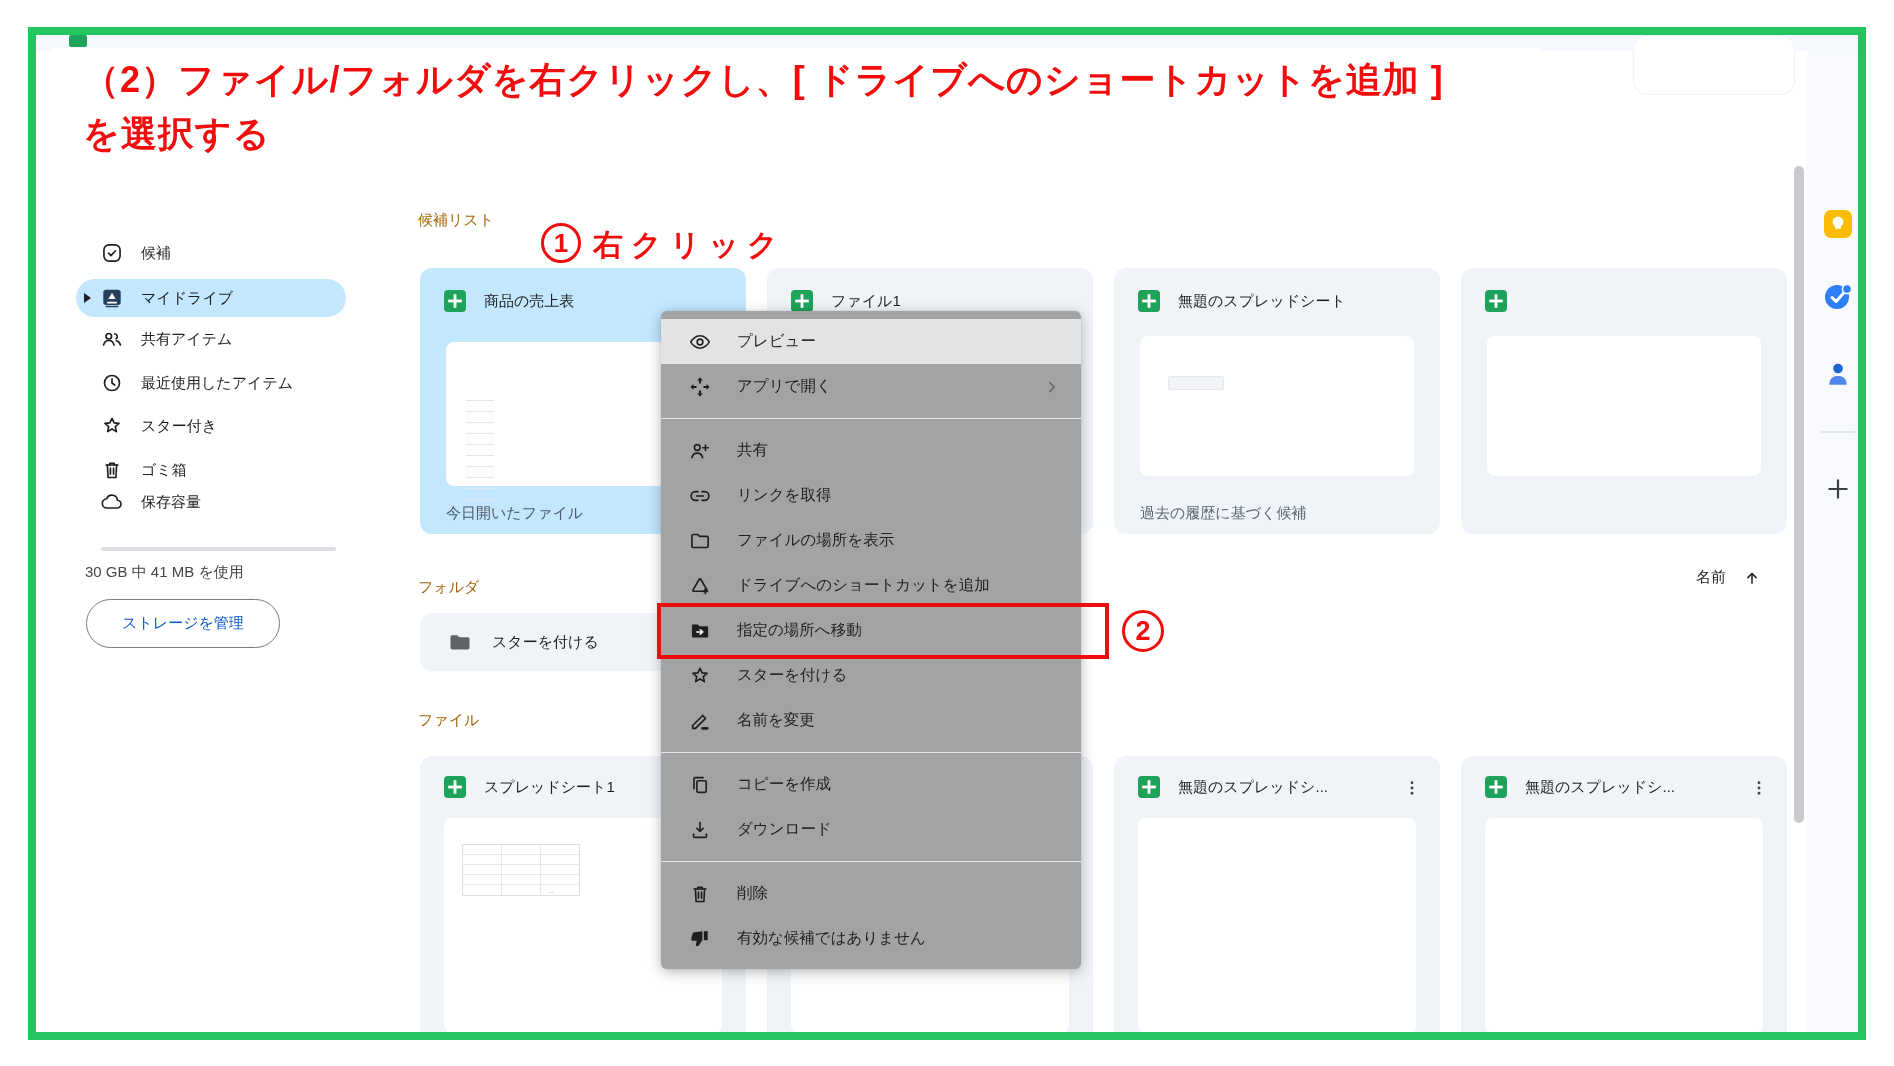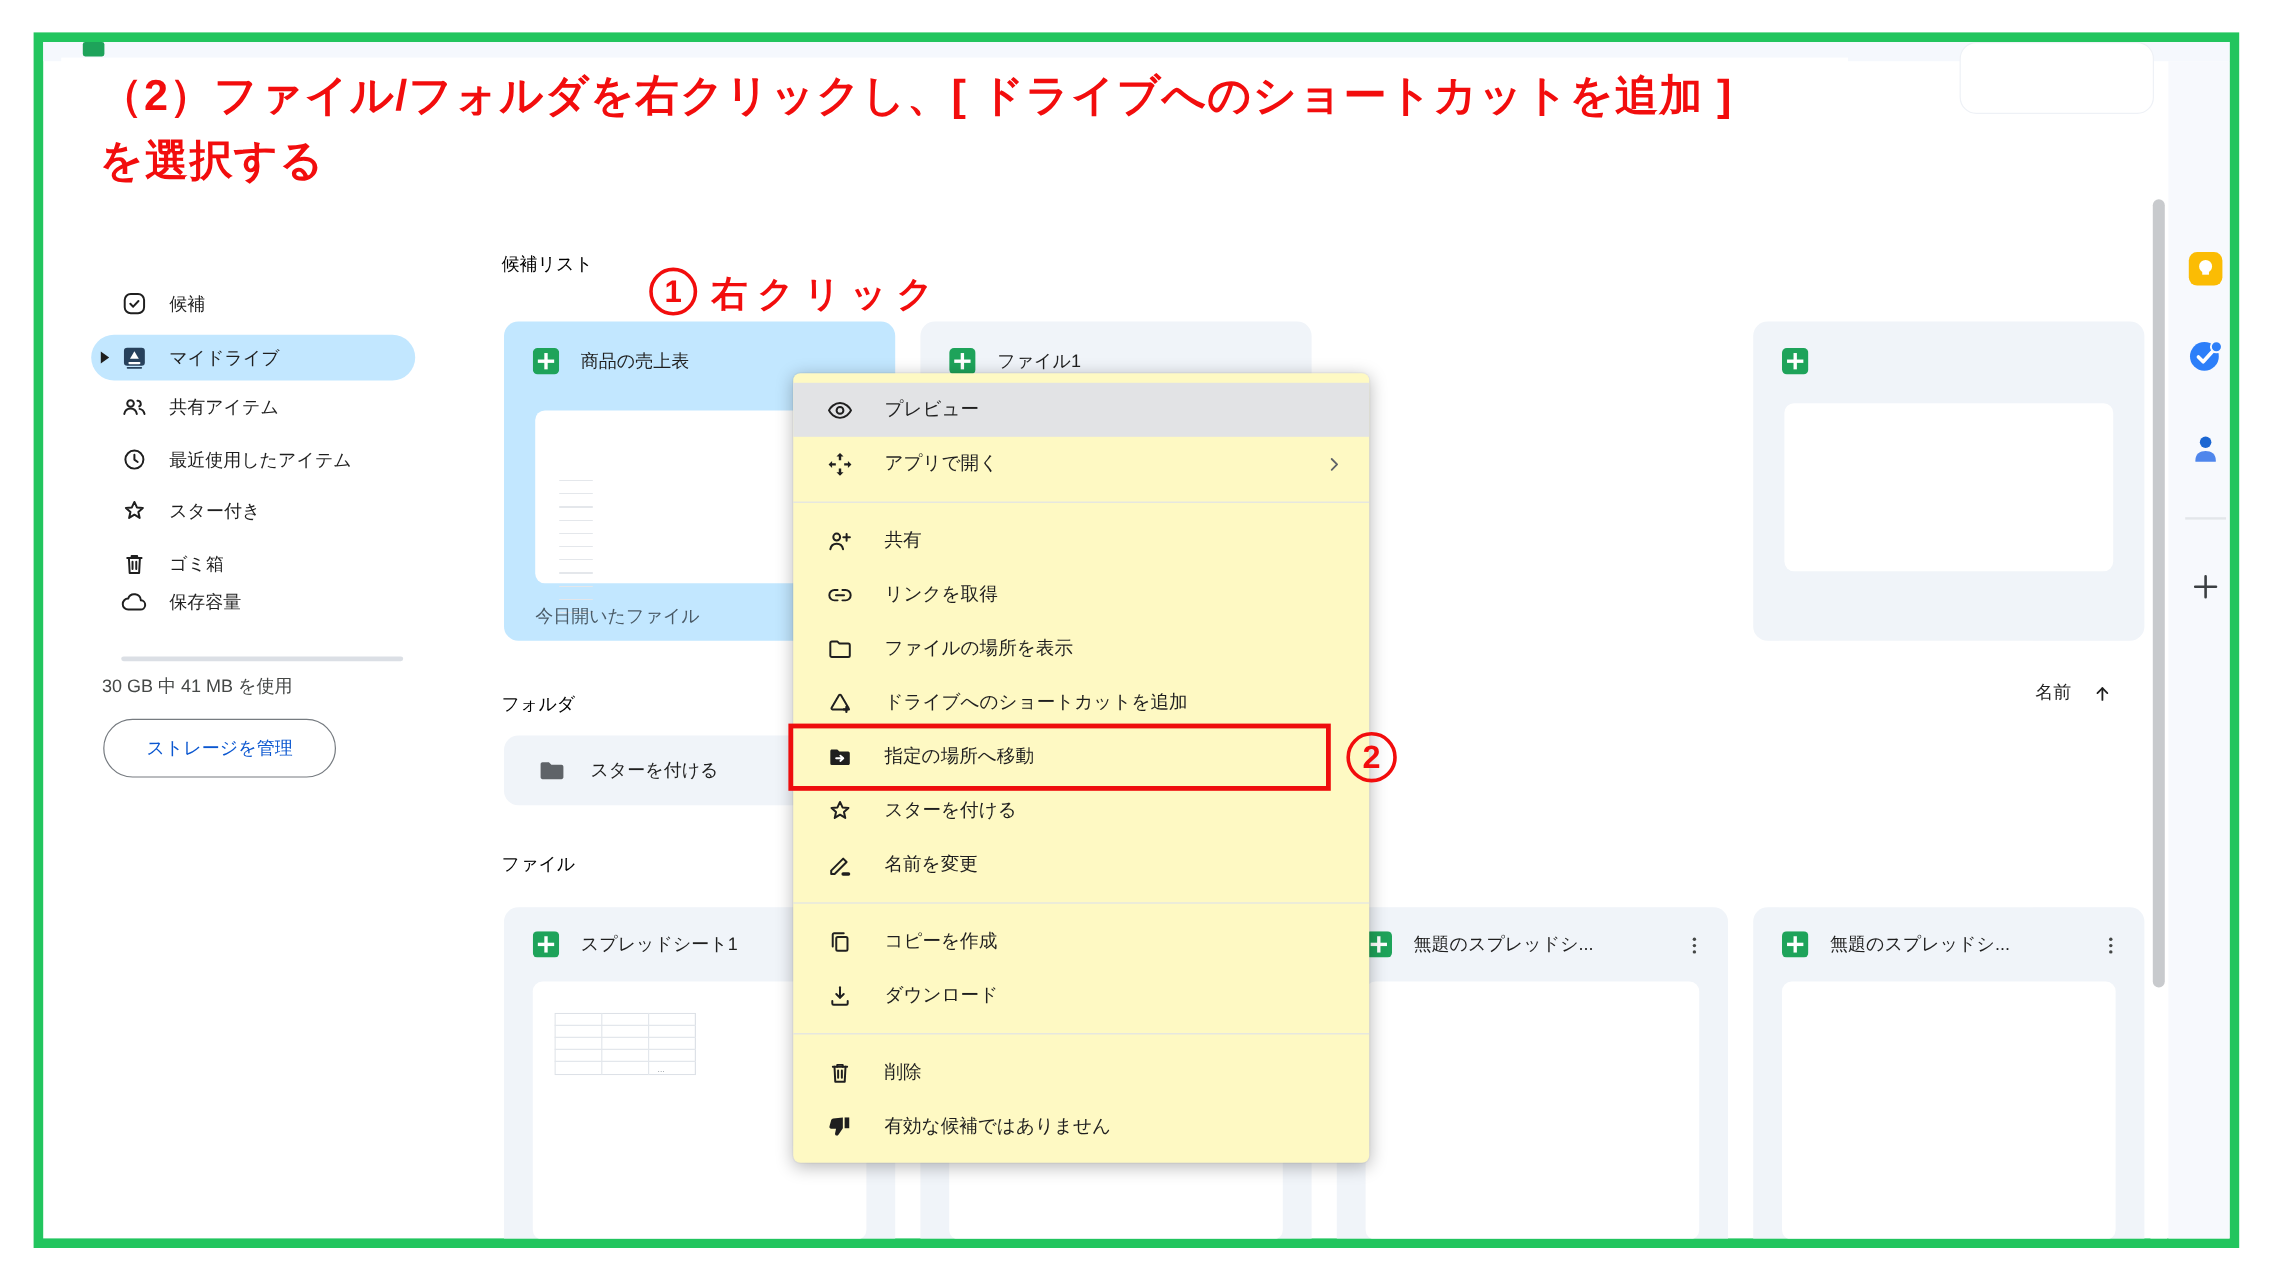--- a/index.html
+++ b/index.html
@@ -17,37 +17,37 @@
   .banner .t1{top:8px;}
   .banner .t2{top:62px;}
   
   .side-item{left:40px;width:270px;height:38px;display:flex;align-items:center;padding-left:25px;gap:18px;font-size:15px;border-radius:19px;}
   .side-item.sel{background:#c2e7ff;}
   .caret{position:absolute;left:8px;top:14px;width:0;height:0;border-left:7px solid #1f1f1f;border-top:5px solid transparent;border-bottom:5px solid transparent;}
   .sbar{left:65px;top:512px;width:235px;height:4px;background:#dbdfe5;border-radius:2px;}
   .stor-text{left:49px;top:528px;font-size:15px;color:#444746;white-space:nowrap;}
   .stor-btn{left:50px;top:564px;width:194px;height:49px;border:1px solid #767b80;border-radius:25px;background:#fff;color:#0b57d0;font-size:15px;display:flex;align-items:center;justify-content:center;}
   
-  .seclab{font-size:15px;color:#000000;white-space:nowrap;}
+  .seclab{font-size:15px;color:#a16207;white-space:nowrap;}
   
   .card{width:326px;border-radius:12px;background:#f0f4f9;}
   .card.sel{background:#c2e7ff;}
   .card .hd{position:absolute;left:24px;top:22px;display:flex;align-items:center;gap:18px;width:280px;}
   .card .title{font-size:15px;color:#1f1f1f;white-space:nowrap;overflow:hidden;max-width:200px;}
   .thumb{position:absolute;background:#fff;border-radius:8px;}
   .card .foot{position:absolute;left:26px;font-size:15px;color:#5b6871;white-space:nowrap;}
   .rowlines{position:absolute;left:20px;top:58px;width:28px;height:114px;background:repeating-linear-gradient(#e4e7eb 0 1px,transparent 1px 11px);}
   .c3rect{position:absolute;left:28px;top:40px;width:56px;height:14px;background:#f2f4f8;border:1px solid #e4e8ee;border-radius:2px;}
   .more{position:absolute;right:16px;top:18px;width:24px;height:28px;display:flex;align-items:center;justify-content:center;}
   
   .chip{left:384px;top:578px;width:326px;height:58px;background:#f0f4f9;border-radius:12px;display:flex;align-items:center;padding-left:28px;gap:20px;font-size:15px;}
   
   .sort{left:1660px;top:533px;display:flex;align-items:center;gap:17px;font-size:15px;color:#1f1f1f;}
   
-  .menu{left:625px;top:276px;width:480px;background:#fef9c3;border-radius:6px;box-shadow:0 3px 14px rgba(0,0,0,.28),0 0 0 1px rgba(0,0,0,.03);padding:8px 0;z-index:5;}
+  .menu{left:625px;top:276px;width:420px;background:#a3a3a3;border-radius:6px;box-shadow:0 3px 14px rgba(0,0,0,.28),0 0 0 1px rgba(0,0,0,.03);padding:8px 0;z-index:5;}
   .mi{height:45px;display:flex;align-items:center;padding-left:28px;gap:26px;font-size:15.5px;color:#1f1f1f;}
   .mi.hover{background:#e2e3e5;}
   .mi .mil{white-space:nowrap;}
   .mdiv{height:1px;background:#e0e3e7;margin:9px 0;}
   .chev{margin-left:auto;margin-right:20px;display:flex;}
   
   .circ{border:3px solid #f20d0d;border-radius:50%;color:#f20d0d;font-weight:bold;display:flex;align-items:center;justify-content:center;z-index:20;background:transparent;}
   .redbox{left:621px;top:568px;width:452px;height:56px;border:4px solid #ee0d0d;z-index:20;}
   .ann1-label{left:557px;top:190px;color:#f20d0d;font-size:30px;font-weight:bold;letter-spacing:8px;z-index:20;white-space:nowrap;}
   
@@ -202,20 +202,36 @@
           <span>
             <svg width="22" height="22" viewBox="0 0 22 22">
               <rect width="22" height="22" rx="4" fill="#1ea35a"></rect>
               <rect x="9.6" y="4.2" width="2.8" height="13.6" fill="#fff"></rect>
               <rect x="4.2" y="9.6" width="13.6" height="2.8" fill="#fff"></rect>
             </svg>
           </span>
       <span class="title">ファイル1</span>
         </div>
   </div>
+  <div class="abs card" style="left:1078px;top:233px;height:266px;">
+    <div class="hd">
+          <span>
+            <svg width="22" height="22" viewBox="0 0 22 22">
+              <rect width="22" height="22" rx="4" fill="#1ea35a"></rect>
+              <rect x="9.6" y="4.2" width="2.8" height="13.6" fill="#fff"></rect>
+              <rect x="4.2" y="9.6" width="13.6" height="2.8" fill="#fff"></rect>
+            </svg>
+          </span>
+      <span class="title">無題のスプレッドシート</span>
+        </div>
+    <div class="thumb" style="left:26px;top:68px;width:274px;height:140px;">
+          <div class="c3rect"></div>
+        </div>
+    <div class="foot" style="top:236px;">過去の履歴に基づく候補</div>
+  </div>
   <div class="abs card" style="left:1425px;top:233px;height:266px;">
     <div class="hd">
           <span>
             <svg width="22" height="22" viewBox="0 0 22 22">
               <rect width="22" height="22" rx="4" fill="#1ea35a"></rect>
               <rect x="9.6" y="4.2" width="2.8" height="13.6" fill="#fff"></rect>
               <rect x="4.2" y="9.6" width="13.6" height="2.8" fill="#fff"></rect>
             </svg>
           </span>
       <span class="title"></span>

